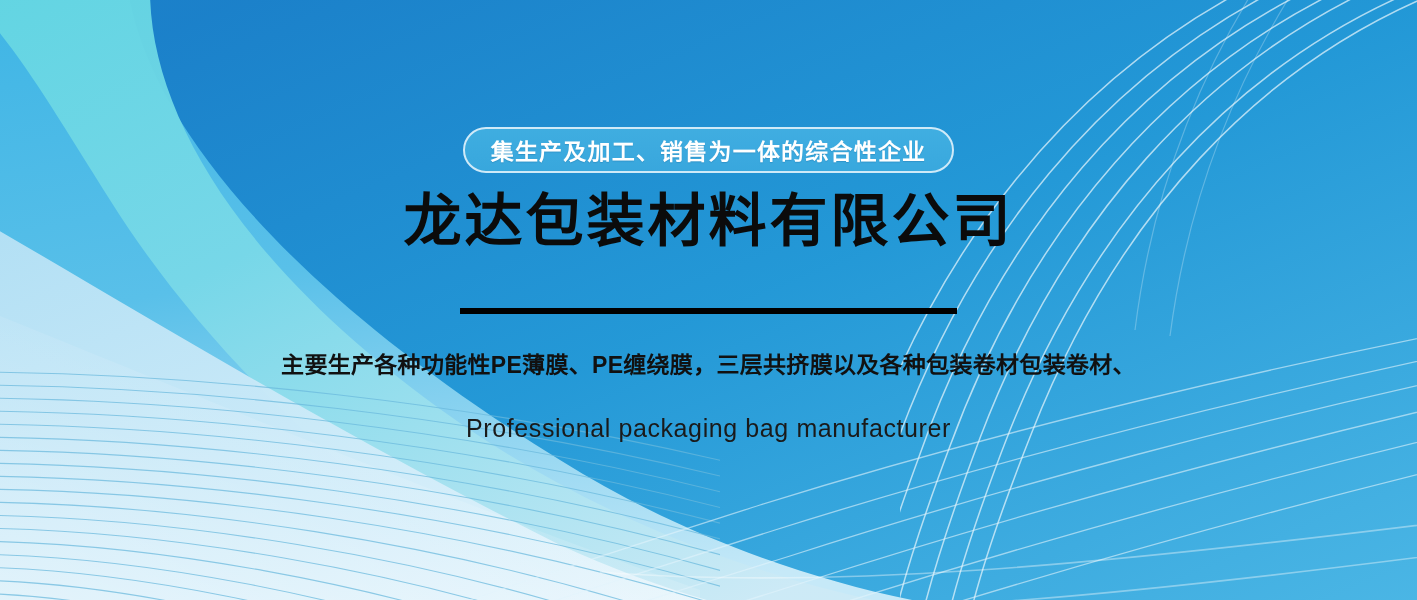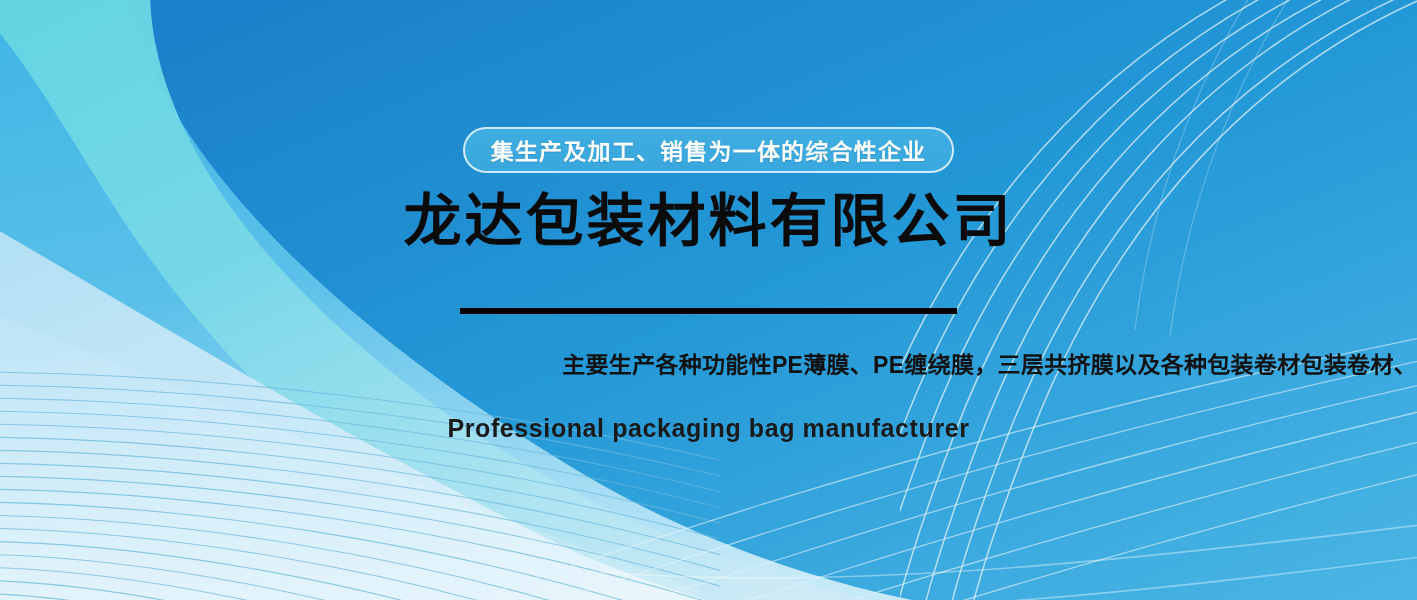--- a/index.html
+++ b/index.html
@@ -78,27 +78,27 @@
     margin-top: 30px;
     width: 100%;
     text-align: center;
     color: #111111;
     font-size: 23px;
     font-weight: bold;
     line-height: 1.85;
     letter-spacing: 0.3px;
     white-space: nowrap;
   }
-  .desc-line { display: block; text-align: right; }
+  .desc-line { display: block; }
 
   .tagline {
     margin-top: 28px;
     color: #1a1a1a;
     font-size: 25px;
-    font-weight: bold;
+    font-weight: normal;
     letter-spacing: 0.6px;
     white-space: nowrap;
   }
 </style>
 </head>
 <body>
 
 <div class="banner">
 
   <svg class="bg-layer" viewBox="0 0 1417 600" preserveAspectRatio="none" xmlns="http://www.w3.org/2000/svg">

